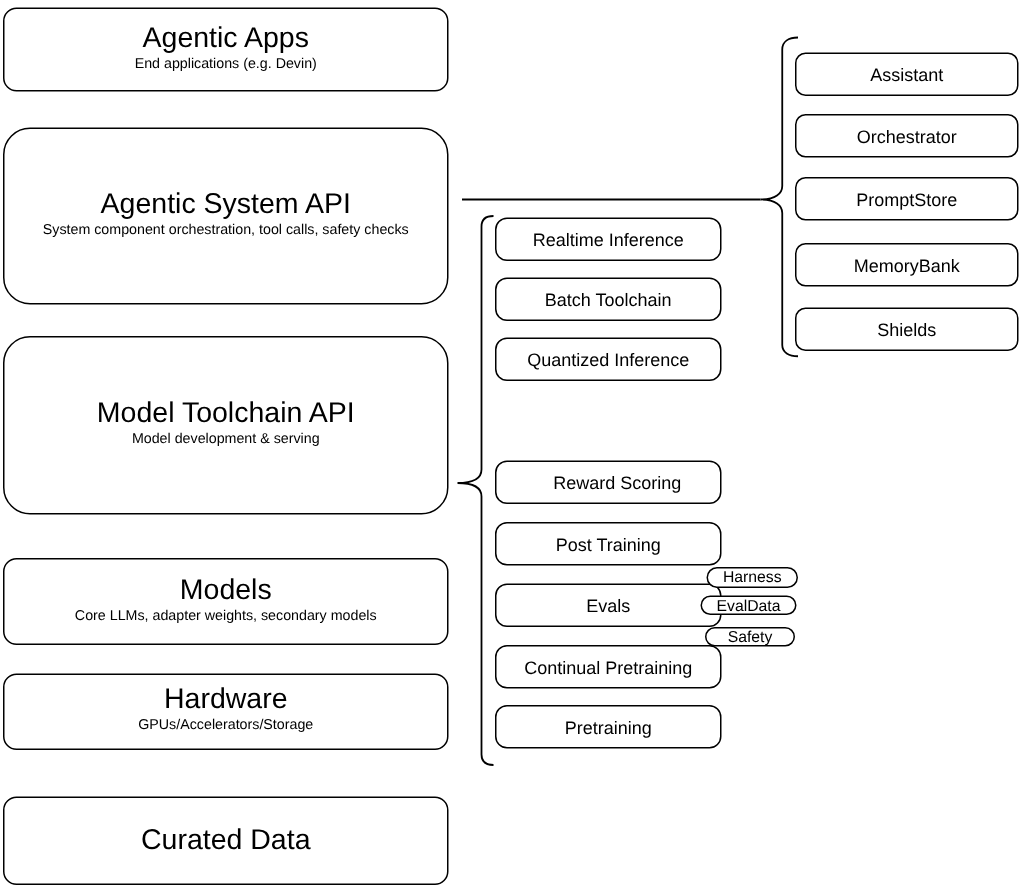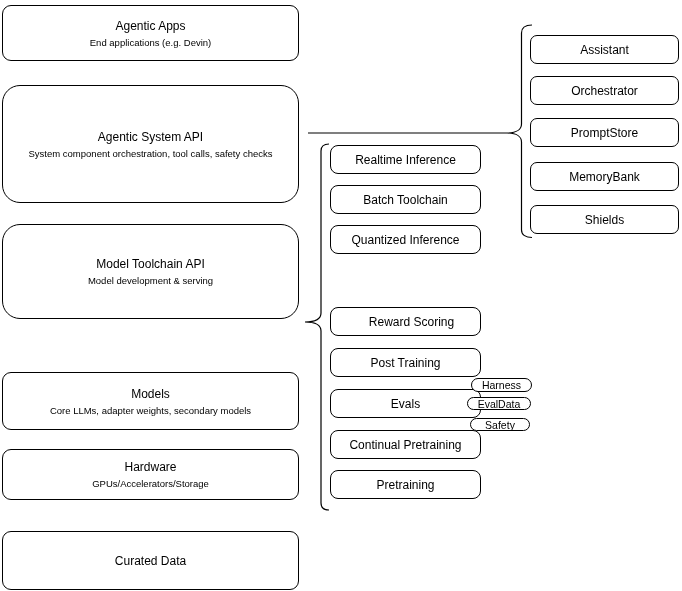--- a/index.html
+++ b/index.html
@@ -18,25 +18,25 @@
     box-sizing: border-box;
     background: #ffffff;
     border: 1px solid #000000;
     display: flex;
     flex-direction: column;
     align-items: center;
     justify-content: center;
     text-align: center;
   }
   .lbox { left: 2px; width: 297px; }
-  .lbox .title { font-size: 12px; line-height: 16px; white-space: nowrap; }
+  .lbox .title { font-size: 19px; line-height: 16px; white-space: nowrap; }
   .lbox .subtitle { font-size: 9.5px; line-height: 13px; margin-top: 2px; white-space: nowrap; }
   .l1 { top: 5px;   height: 56px;  border-radius: 9px; }
   .l2 { top: 85px;  height: 118px; border-radius: 18px; }
-  .l3 { top: 224px; height: 95px; border-radius: 18px; }
+  .l3 { top: 224px; height: 119px; border-radius: 18px; }
   .l4 { top: 372px; height: 58px;  border-radius: 9px; }
   .l5 { top: 449px; height: 51px;  border-radius: 9px; }
   .l6 { top: 531px; height: 59px;  border-radius: 9px; }
 
   .mbox { left: 330px; width: 151px; height: 29px; border-radius: 8px; font-size: 12px; white-space: nowrap; }
   .m1 { top: 145px; } .m2 { top: 185px; } .m3 { top: 225px; }
   .m4 { top: 266px; } .m5 { top: 307px; padding-left: 12px; } .m6 { top: 348px; }
   .m7 { top: 389px; } .m8 { top: 430px; } .m9 { top: 470px; }
 
   .rbox { left: 530px; width: 149px; height: 29px; border-radius: 7px; font-size: 12px; white-space: nowrap; }

